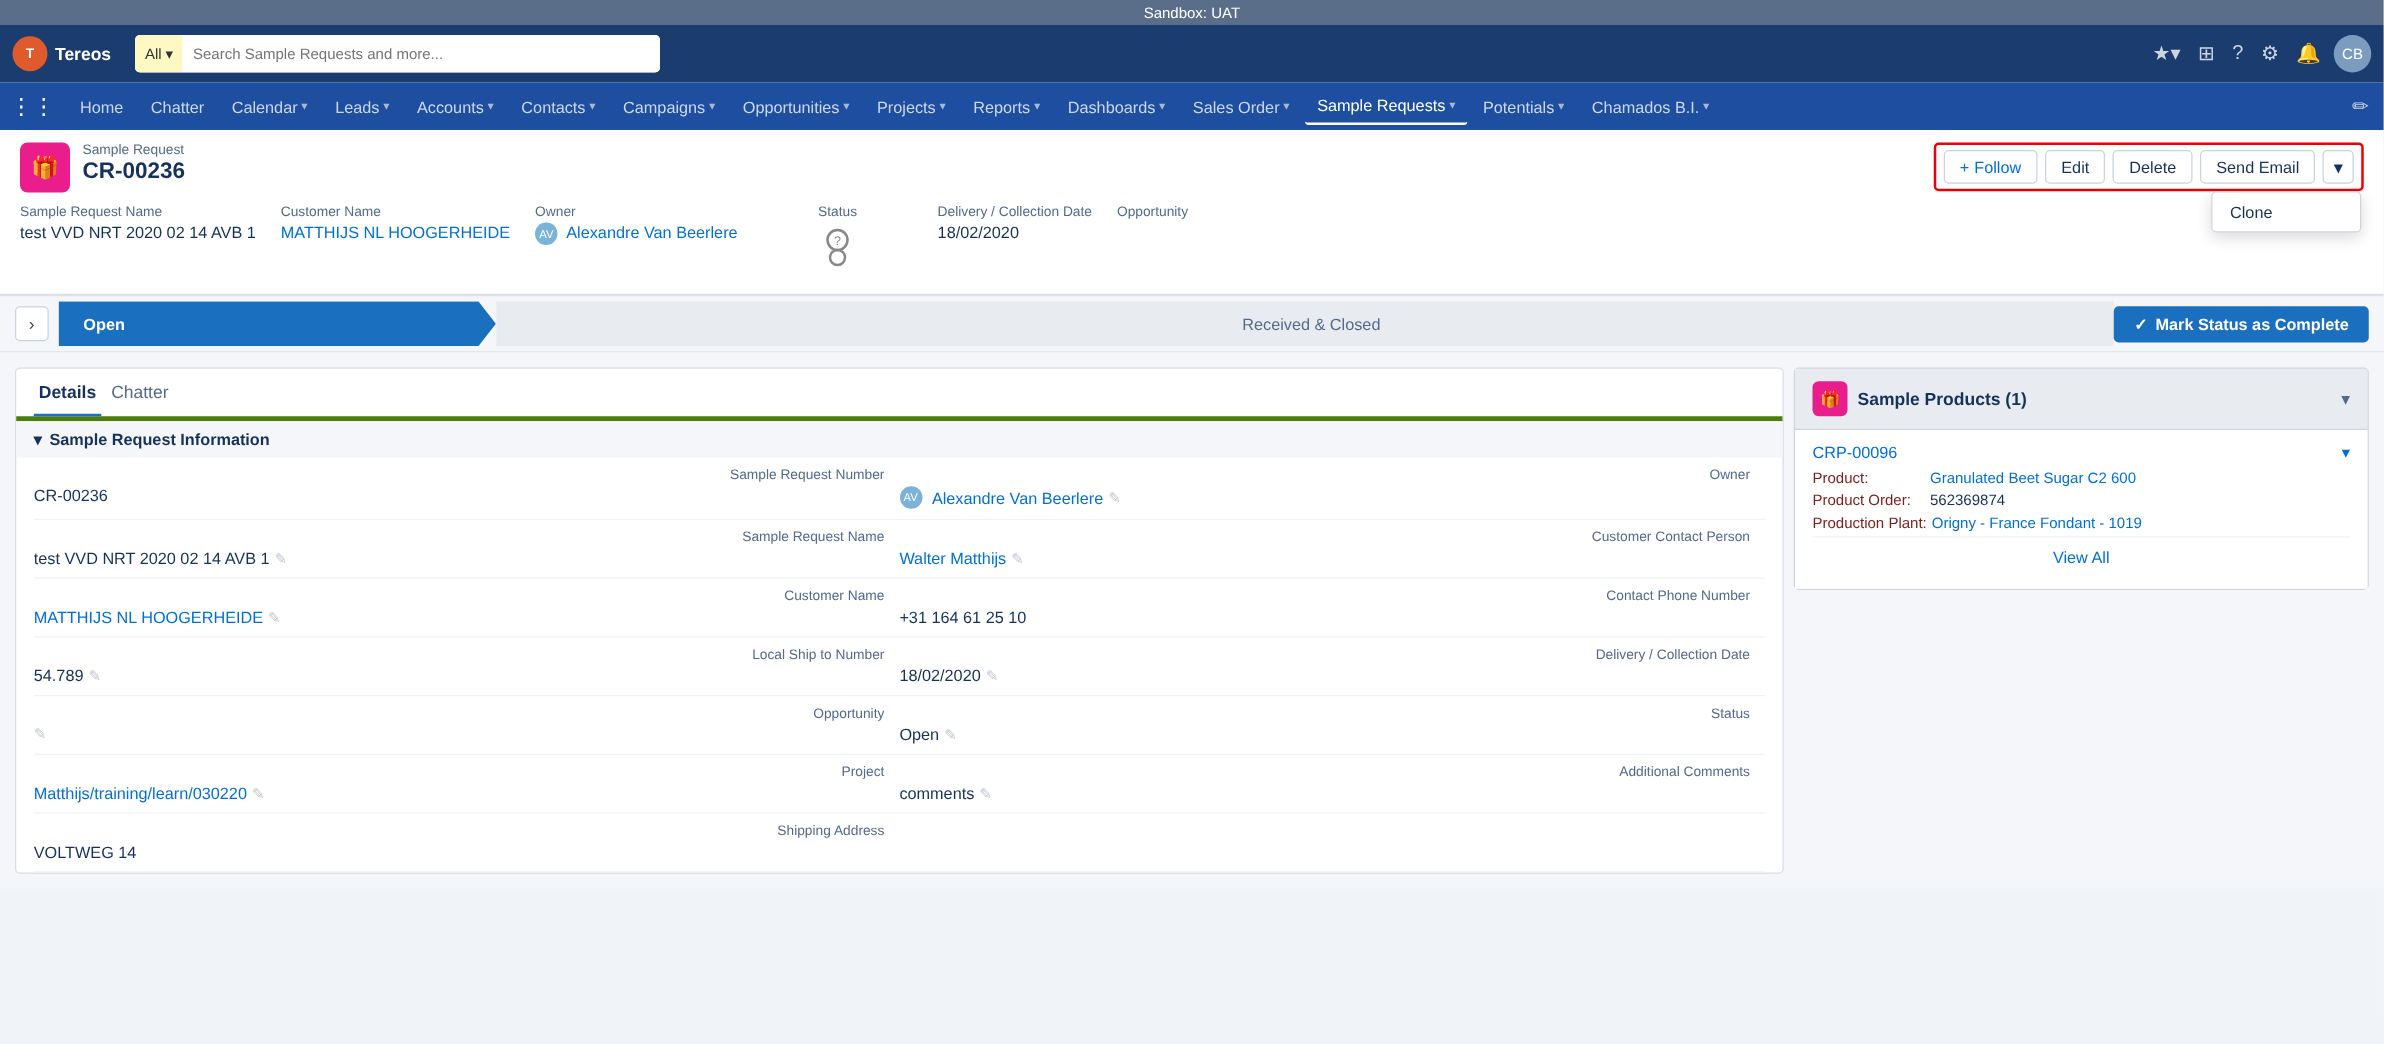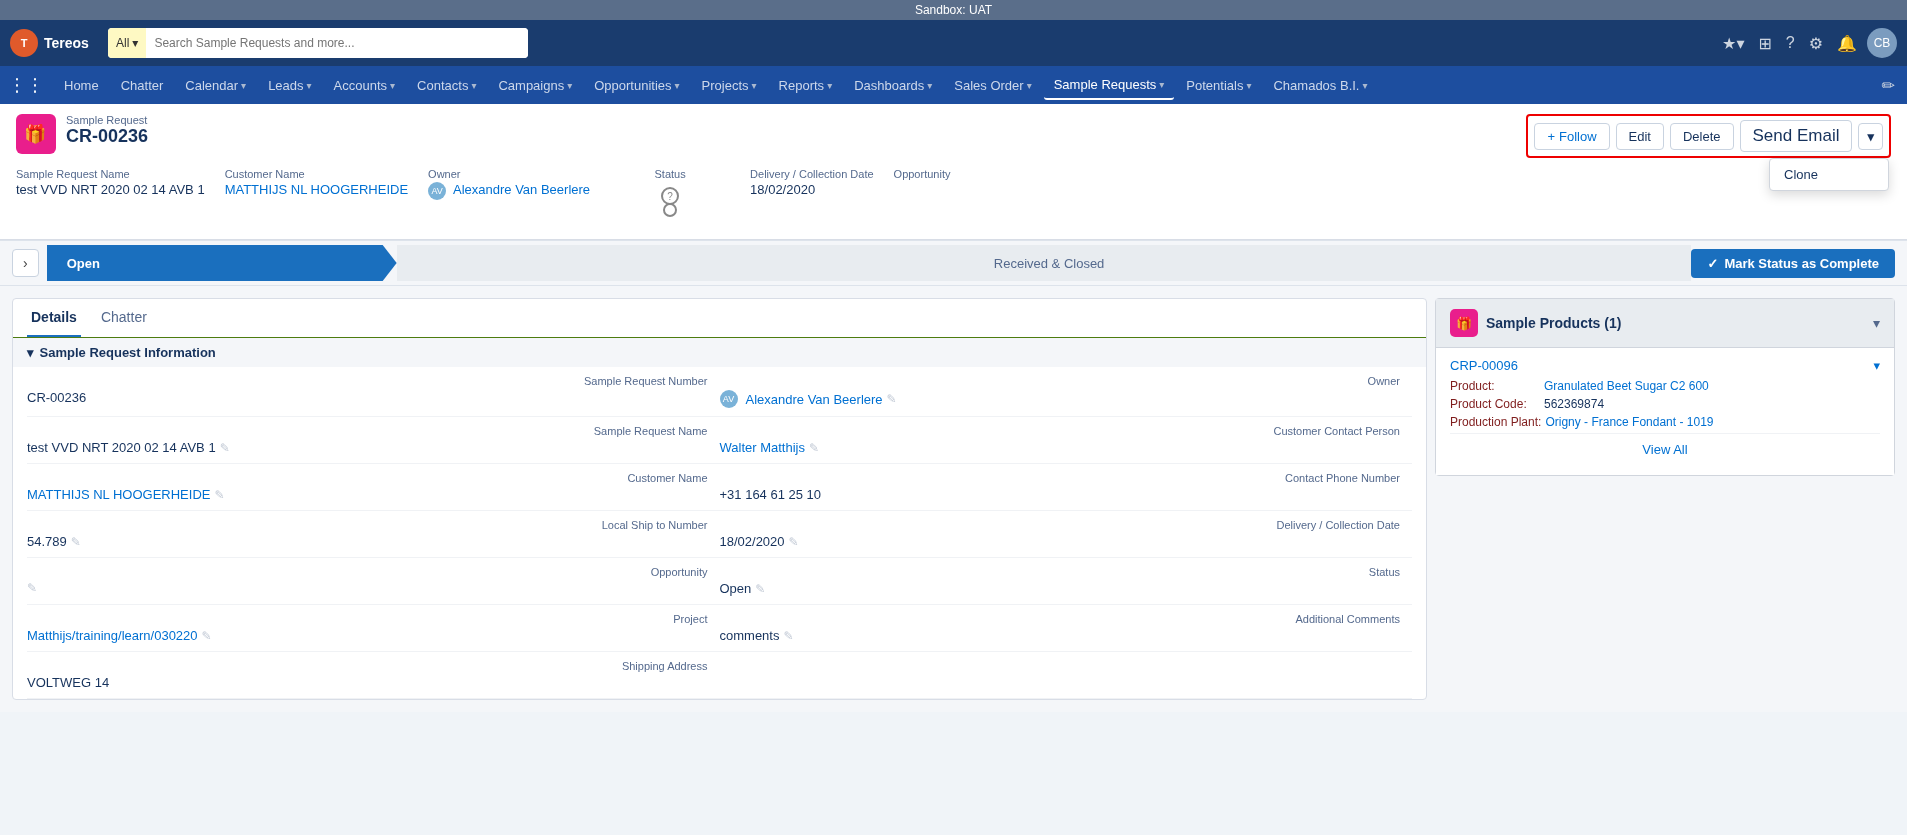--- a/index.html
+++ b/index.html
@@ -166,21 +166,21 @@
       padding: 5px 12px;
       font-size: 13px;
       color: #16325c;
       cursor: pointer;
     }
     .btn-send-email {
       background: #fff;
       border: 1px solid #c9d3e0;
       border-radius: 4px;
       padding: 5px 12px;
-      font-size: 17px;
+      font-size: 13px;
       color: #16325c;
       cursor: pointer;
     }
     .btn-dropdown {
       background: #fff;
       border: 1px solid #c9d3e0;
       border-radius: 4px;
       padding: 5px 8px;
       font-size: 13px;
       color: #16325c;
@@ -304,23 +304,23 @@
     .main-panel {
       flex: 1;
       background: #fff;
       margin: 12px 8px 12px 12px;
       border-radius: 4px;
       border: 1px solid #d8dde6;
       min-width: 0;
     }
     .tabs-row {
       display: flex;
-      border-bottom: 1px solid #4d7c0f;
+      border-bottom: 4px solid #4d7c0f;
       padding: 0 14px;
-      gap: 16px;
+      gap: 4px;
     }
     .tab {
       padding: 10px 4px;
       font-size: 14px;
       cursor: pointer;
       color: #54698d;
       border-bottom: 2px solid transparent;
     }
     .tab.active {
       color: #16325c;
@@ -687,21 +687,21 @@
       <div class="sp-content">
         <div class="sp-record-link">
           <span>CRP-00096</span>
           <span>▾</span>
         </div>
         <div class="sp-field-row">
           <span class="sp-field-label">Product:</span>
           <span class="sp-field-value link">Granulated Beet Sugar C2 600</span>
         </div>
         <div class="sp-field-row">
-          <span class="sp-field-label">Product Code:</span>
+          <span class="sp-field-label">Product Order:</span>
           <span class="sp-field-value">562369874</span>
         </div>
         <div class="sp-field-row">
           <span class="sp-field-label">Production Plant:</span>
           <span class="sp-field-value link">Origny - France Fondant - 1019</span>
         </div>
         <div class="view-all">View All</div>
       </div>
     </div>
   </div>

